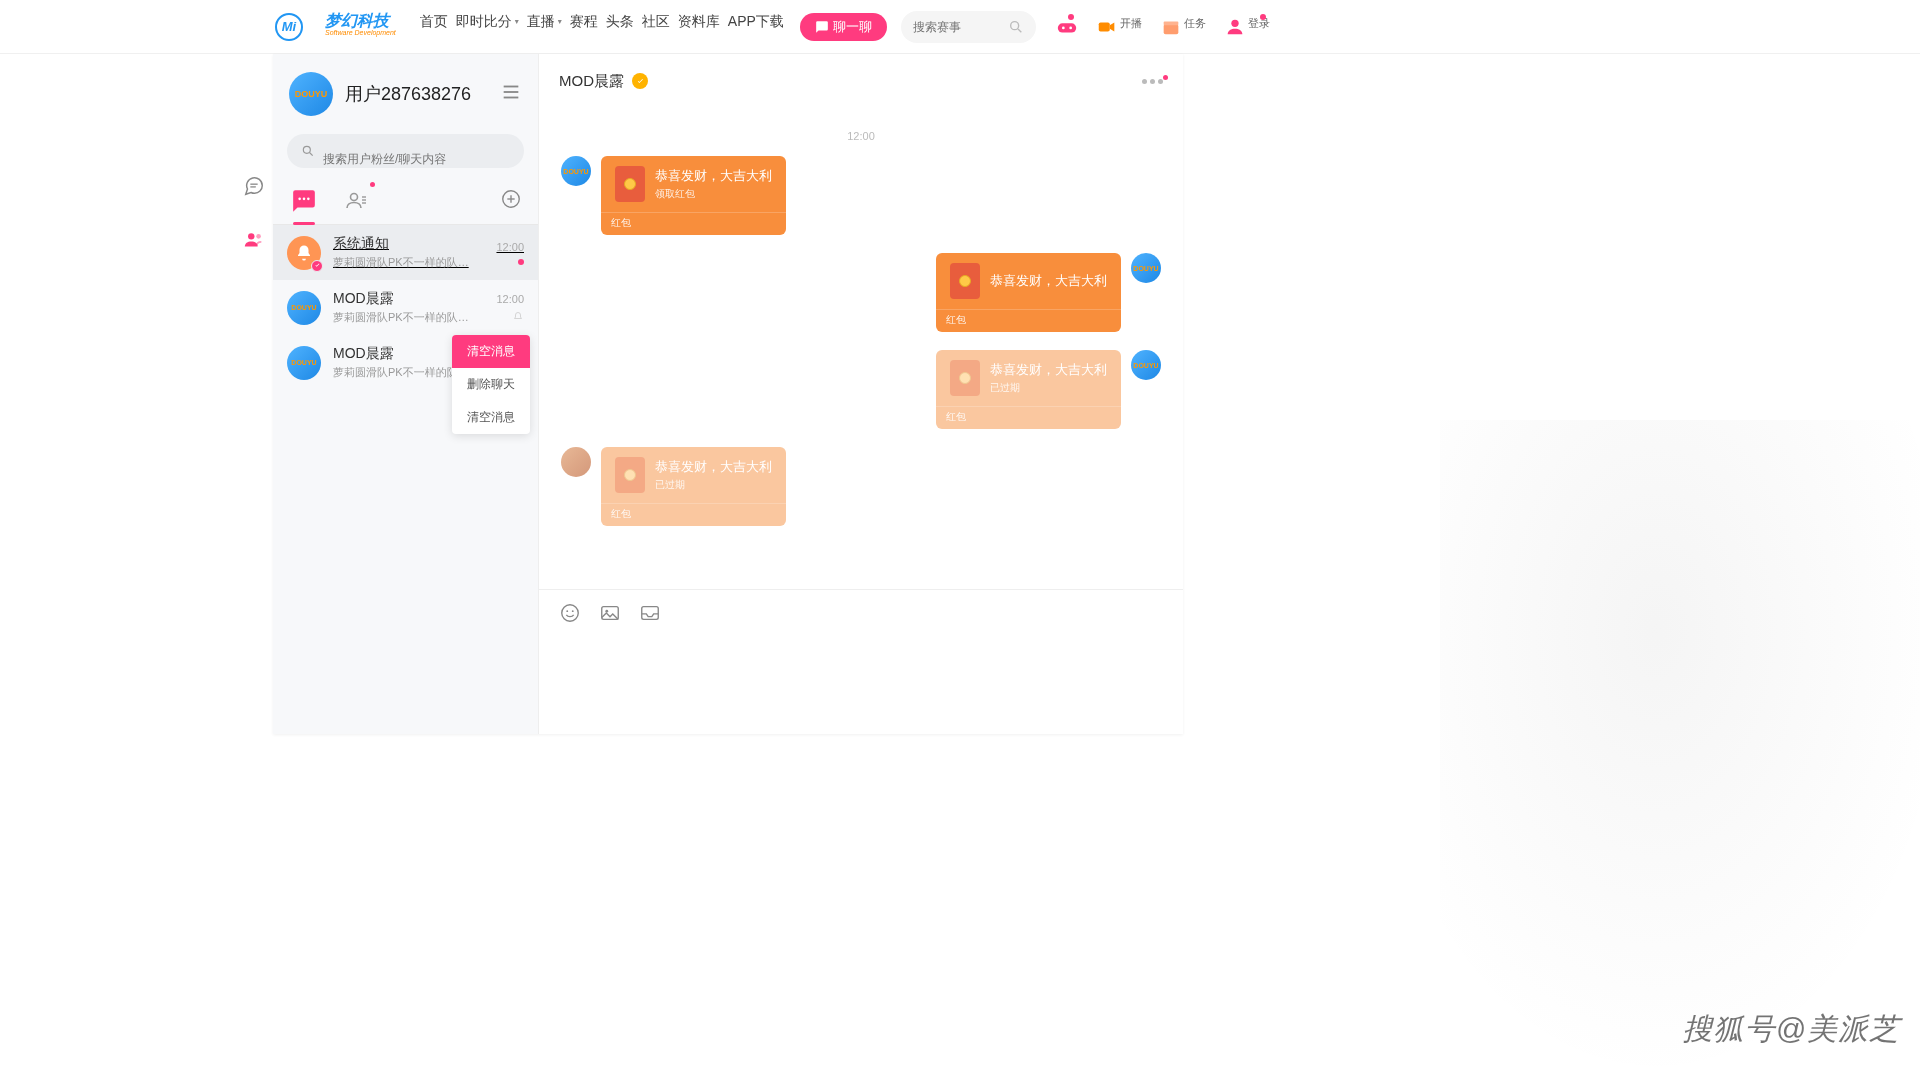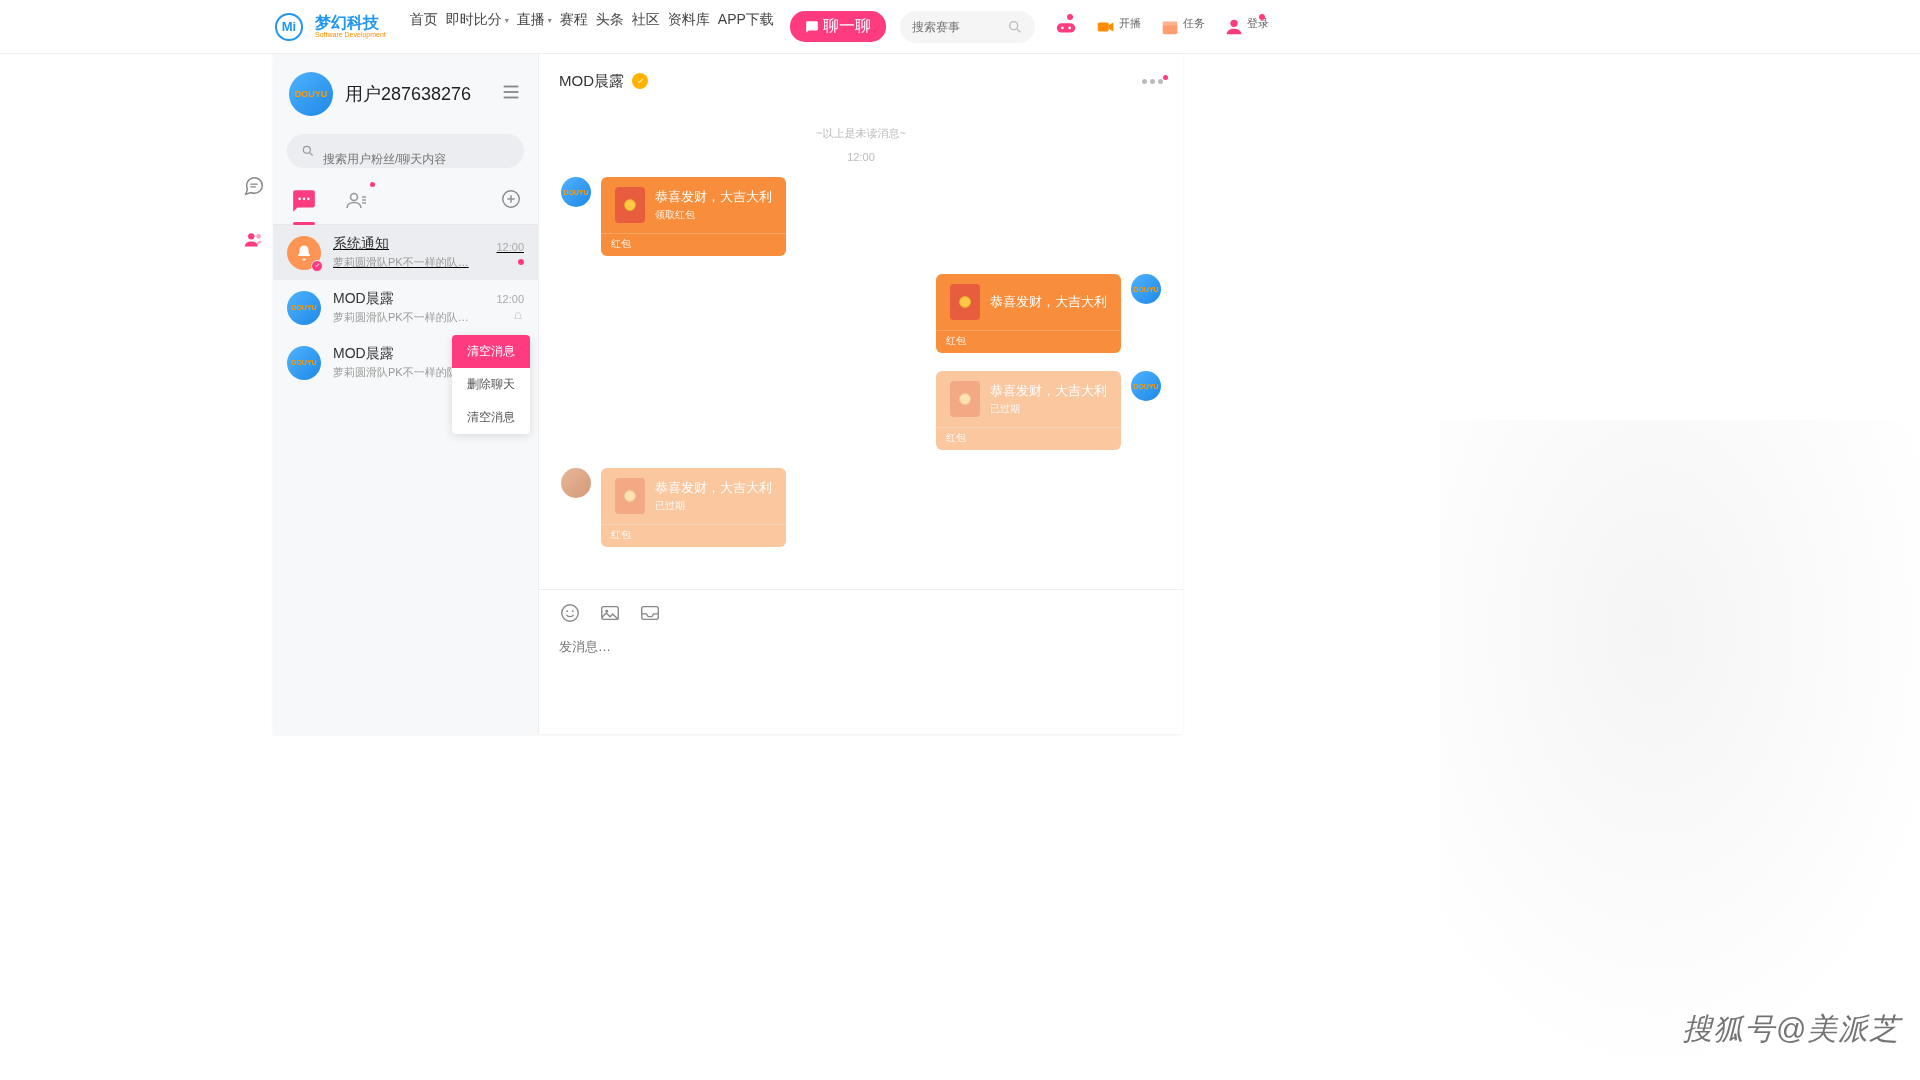--- a/index.html
+++ b/index.html
@@ -1,28 +1,28 @@
 <!DOCTYPE html>
 <html><head>
 <meta charset="utf-8">
 <style>
 * { margin: 0; padding: 0; box-sizing: border-box; font-family: -apple-system, "PingFang SC", "Microsoft YaHei", sans-serif; }
 body { background: #fff; width: 1920px; height: 1080px; overflow: hidden; position: relative; }
 
 
 .topnav { height: 54px; display: flex; align-items: center; padding: 0 20px 0 275px; border-bottom: 1px solid #f0f0f0; background: #fff; }
-.logo { display: flex; align-items: center; gap: 12px; margin-right: 24px; }
+.logo { display: flex; align-items: flex-start; gap: 22px; margin-right: 24px; font-style: italic; }
 .logo-badge { width: 28px; height: 28px; border: 2px solid #2196f3; border-radius: 50%; display: flex; align-items: center; justify-content: center; color: #2196f3; font-size: 13px; font-weight: bold; }
 .logo-text { display: flex; flex-direction: column; line-height: 1; }
 .logo-cn { font-size: 16px; font-weight: bold; color: #2196f3; }
 .logo-en { font-size: 7px; color: #ff8c00; }
 .nav-items { display: flex; align-items: flex-start; gap: 8px; }
 .nav-item { color: #444; font-size: 14px; cursor: pointer; display: flex; align-items: center; gap: 3px; }
 .chevron { font-size: 8px; color: #888; }
-.chat-btn { background: #ff3b7f; color: #fff; padding: 5px 15px; border-radius: 15px; font-size: 16px; display: flex; align-items: center; gap: 4px; cursor: pointer; margin-left: 8px; }
+.chat-btn { background: #ff3b7f; color: #fff; padding: 5px 15px; border-radius: 15px; font-size: 13px; display: flex; align-items: center; gap: 4px; cursor: pointer; margin-left: 8px; }
 .search-box { background: #f5f5f5; border-radius: 18px; height: 32px; width: 135px; display: flex; align-items: center; padding: 0 12px; margin-left: 14px; }
 .search-box input { border: none; background: transparent; outline: none; font-size: 12px; color: #bbb; flex: 1; width: 80px; }
 .search-icon { display: flex; align-items: center; }
 .right-icons { display: flex; align-items: center; gap: 18px; margin-left: 20px; }
 .icon-group { display: flex; flex-direction: row; align-items: flex-start; gap: 2px; cursor: pointer; position: relative; }
 .icon-group .icn { width: 22px; height: 22px; display: flex; align-items: center; justify-content: center; font-size: 18px; }
 .icon-group .lbl { font-size: 11px; color: #666; }
 .badge-dot { position: absolute; top: -2px; right: 4px; width: 6px; height: 6px; background: #ff3b7f; border-radius: 50%; }
 
 
@@ -318,21 +318,20 @@
         </span>
       </div>
       <div class="more-dots">
         <span></span>
           <span></span>
           <span></span>
         <span class="notif"></span>
       </div>
     </div>
     <div class="chat-body">
-      <div class="unread-divider">~以上是未读消息~</div>
       <div class="time-divider">12:00</div>
 
       <div class="msg-row">
         <div class="msg-ava douyu">DOUYU</div>
         <div class="redpack normal">
           <div class="rp-top">
             <div class="rp-icon">
                 <div class="rp-coin"></div>
               </div>
             <div class="rp-texts">
@@ -409,18 +408,17 @@
               <path d="M3 17l5-5 4 4 3-3 6 6" fill="none" stroke="#888" stroke-width="1.5"></path>
             </svg>
         </span>
         <span class="tool-btn">
           <svg width="22" height="22" viewBox="0 0 24 24">
               <rect x="3" y="5" width="18" height="14" rx="2" fill="none" stroke="#888" stroke-width="1.5"></rect>
               <path d="M3 13h5l2 3h4l2-3h5" fill="none" stroke="#888" stroke-width="1.5"></path>
             </svg>
         </span>
       </div>
-      <textarea class="msg-input" placeholder="发消息…" style=""></textarea>
     </div>
   </div>
 </div>
 
 <div class="watermark">搜狐号@美派芝</div>
 
 </body></html>

